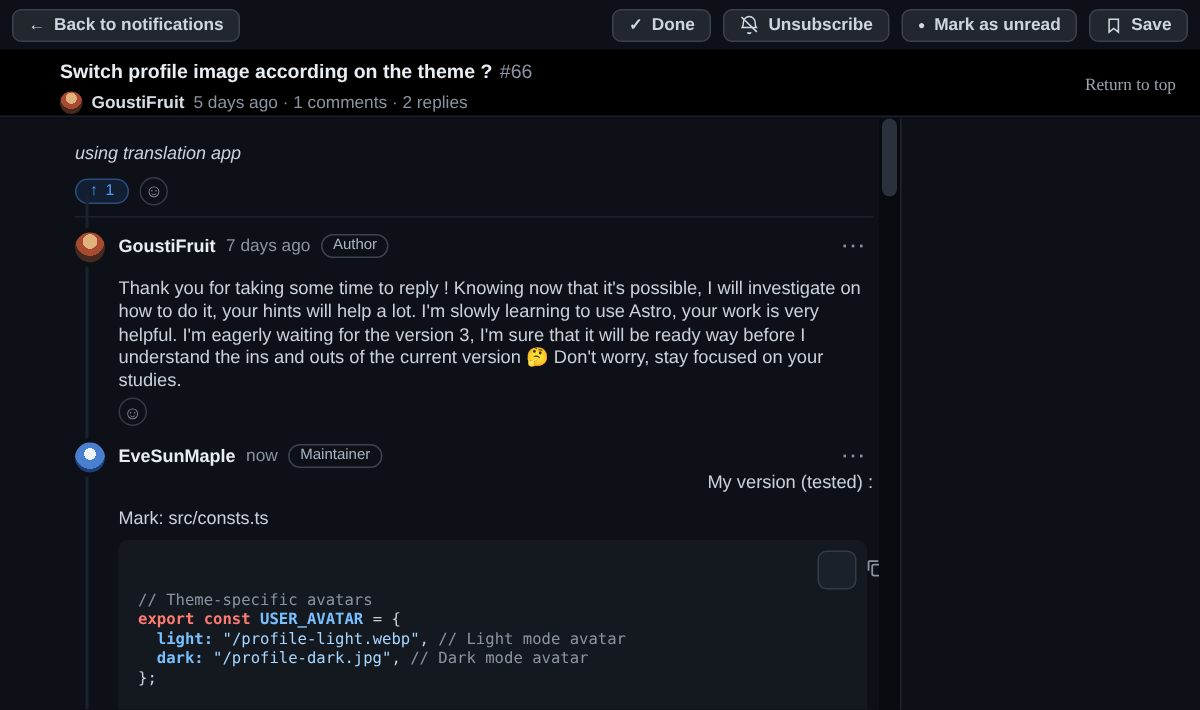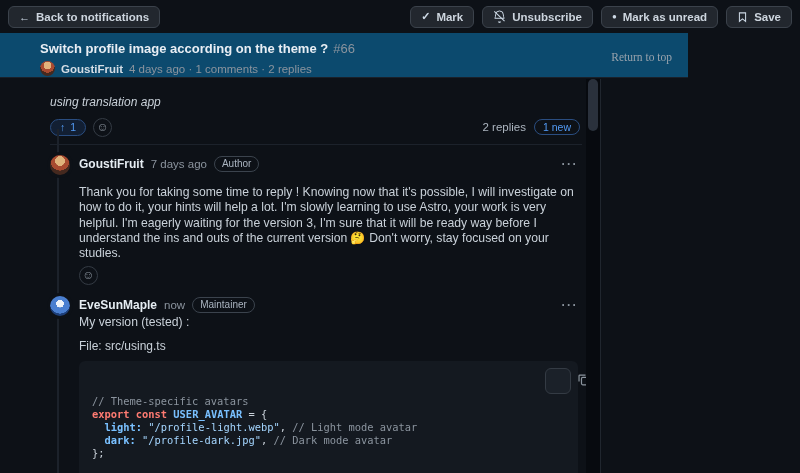--- a/index.html
+++ b/index.html
@@ -5,21 +5,21 @@
   * { margin:0; padding:0; box-sizing:border-box; }
   html,body { width:800px; height:473px; overflow:hidden; background:#0d1117;
     font-family:"Liberation Sans", sans-serif; }
   .topbar { position:absolute; top:0; left:0; width:800px; height:33px; background:#0d1117;
     display:flex; align-items:center; justify-content:space-between; padding:0 8px; }
   .btn { display:inline-flex; align-items:center; gap:6px; background:#22272e;
     border:1px solid #3b424b; border-radius:6px; color:#cdd5de; font-size:11.5px;
     font-weight:600; padding:0 10px; height:22px; cursor:pointer; font-family:inherit; white-space:nowrap; }
   .btn .ic { font-size:11px; color:#cdd9e5; display:inline-flex; align-items:center; }
   .toolbar-right { display:flex; gap:8px; }
-  .header-band { position:absolute; top:33px; left:0; width:688px; height:45px; background:#0c4a6e;
+  .header-band { position:absolute; top:33px; left:0; width:800px; height:45px; background:#000000;
     border-bottom:1px solid #1a2029; display:flex; justify-content:space-between; padding:6px 16px 0 40px; }
   .issue-title { font-size:13px; font-weight:700; color:#e9eef4; }
   .issue-num { color:#8b949e; font-weight:400; font-size:13px; margin-left:5px; }
   .issue-meta-row { margin-top:4px; display:flex; align-items:center; gap:6px; font-size:11.5px; }
   .author-name { font-weight:700; color:#d5dde5; }
   .meta-text { color:#8b949e; }
   .return-top { color:#99a3ad; font-size:11.5px; margin-top:12px; cursor:pointer; text-decoration:none;font-family:Liberation Serif, serif; }
   .avatar { border-radius:50%; flex:none; }
   .av-gousti { background:radial-gradient(circle at 50% 30%, #e0b37c 0 28%, #a84a30 29% 55%, #45291f 56% 100%); }
   .av-eve { background:radial-gradient(circle at 50% 38%, #eef3f9 0 24%, #4a7fd0 25% 62%, #1d3f7a 63% 100%); }
@@ -48,21 +48,21 @@
   .reply-main { flex:1; min-width:0; }
   .reply-head { display:flex; align-items:center; gap:7px; height:18px; }
   .reply-author { font-weight:700; font-size:12px; color:#e6edf3; }
   .reply-time { font-size:11.5px; color:#8b949e; }
   .badge { border:1px solid #3b434d; color:#aab4c0; font-size:10px; padding:0 7px;
     border-radius:999px; line-height:14px; }
   .kebab { margin-left:auto; color:#8b949e; font-weight:700; letter-spacing:1.5px; font-size:12px;
     margin-right:4px; cursor:pointer; }
   .reply-body { font-size:12.2px; line-height:15.3px; color:#c9d1d9; margin-top:12px; padding-right:4px; }
   .reply-react { margin-top:4px; }
-  .intro-text { font-size:12.2px; color:#c9d1d9; margin-top:1px; line-height:15px; }
+  .intro-text { font-size:12.2px; color:#c9d1d9; margin-top:1px; line-height:15px;text-align:right; }
   .file-label { font-size:12px; color:#c9d1d9; margin-top:9px; line-height:15px; }
   .codeblock { margin-top:7px; background:#141920; border-radius:6px; padding:8px 13px; position:relative;
     font-family:"DejaVu Sans Mono", monospace; font-size:10.4px; line-height:13px; white-space:pre;
     color:#c9d1d9; margin-right:4px; }
   .copy-btn { position:absolute; top:7px; right:7px; width:26px; height:26px; border:1px solid #343b44;
     border-radius:6px; background:#1b2129; display:flex; align-items:center; justify-content:center; cursor:pointer; }
   .tok-kw { color:#ff7b72;font-weight:bold; } .tok-cn { color:#79c0ff;font-weight:bold; } .tok-str { color:#a5d6ff; }
   .tok-cm { color:#8b949e; } .tok-pl { color:#c9d1d9; }
   .scroll-track { position:absolute; left:586px; top:0; width:14px; height:100%; background:#070a0f; }
   .scroll-thumb { position:absolute; left:2px; top:0; width:10px; height:52px; background:#2a313c; border-radius:5px; }
@@ -73,21 +73,21 @@
 <body>
 
 <div class="topbar">
   <button class="btn">
     <span class="ic">←</span>
     <span>Back to notifications</span>
   </button>
   <div class="toolbar-right">
     <button class="btn">
       <span class="ic">✓</span>
-      <span>Mark</span>
+      <span>Done</span>
     </button>
     <button class="btn">
       <span class="ic">
         <svg width="13" height="13" viewBox="0 0 16 16">
             <path fill="#cdd9e5" d="M8 16a2 2 0 0 0 1.98-1.75H6.02A2 2 0 0 0 8 16z"></path>
             <path fill="none" stroke="#cdd9e5" stroke-width="1.2" d="M3.2 6a4.8 4.8 0 0 1 9.6 0c0 3 1 4.2 1 4.2H2.2s1-1.2 1-4.2z"></path>
             <line x1="1.6" y1="1.6" x2="14.2" y2="13.8" stroke="#cdd9e5" stroke-width="1.3"></line>
           </svg>
       </span>
       <span>Unsubscribe</span>
@@ -108,45 +108,41 @@
 </div>
 
 <div class="header-band">
   <div>
     <div>
       <span class="issue-title">Switch profile image according on the theme ?</span><span class="issue-num">#66</span>
     </div>
     <div class="issue-meta-row">
       <span class="avatar sm av-gousti"></span>
       <span class="author-name">GoustiFruit</span>
-      <span class="meta-text">4 days ago  ·  1 comments  ·  2 replies</span>
+      <span class="meta-text">5 days ago  ·  1 comments  ·  2 replies</span>
     </div>
   </div>
   <a class="return-top">Return to top</a>
 </div>
 
 <div class="main">
   <div class="content">
     <div class="thread-line"></div>
 
     <div class="partial-text">using translation app</div>
 
     <div class="reaction-row">
       <div class="rr-left">
         <button class="upvote-pill">
           <span>↑</span>
           <span>1</span>
         </button>
         <button class="round-btn">
           <span>☺</span>
         </button>
-      </div>
-      <div class="rr-right">
-        <span class="replies-count">2 replies</span>
-        <span class="new-pill">1 new</span>
       </div>
     </div>
 
     <div class="divider"></div>
 
     <div class="reply reply-1">
       <span class="avatar lg av-gousti"></span>
       <div class="reply-main">
         <div class="reply-head">
           <span class="reply-author">GoustiFruit</span>
@@ -167,21 +163,21 @@
       <span class="avatar lg av-eve"></span>
       <div class="reply-main">
         <div class="reply-head">
           <span class="reply-author">EveSunMaple</span>
           <span class="reply-time">now</span>
           <span class="badge">Maintainer</span>
           <span class="kebab">···</span>
         </div>
         <div class="intro-text">My version (tested) :</div>
 
-        <div class="file-label">File: src/using.ts</div>
+        <div class="file-label">Mark: src/consts.ts</div>
         <div class="codeblock">
           <div><div><span class="tok-cm">// Theme-specific avatars</span></div><div><span class="tok-kw">export</span><span class="tok-pl"> </span><span class="tok-kw">const</span><span class="tok-pl"> </span><span class="tok-cn">USER_AVATAR</span><span class="tok-pl"> = {</span></div><div><span class="tok-pl">  </span><span class="tok-cn">light:</span><span class="tok-pl"> </span><span class="tok-str">"/profile-light.webp"</span><span class="tok-pl">, </span><span class="tok-cm">// Light mode avatar</span></div><div><span class="tok-pl">  </span><span class="tok-cn">dark:</span><span class="tok-pl"> </span><span class="tok-str">"/profile-dark.jpg"</span><span class="tok-pl">, </span><span class="tok-cm">// Dark mode avatar</span></div><div><span class="tok-pl">};</span></div></div>
           <button class="copy-btn">
             <span>
               <svg width="13" height="13" viewBox="0 0 16 16" fill="none" stroke="#8b949e" stroke-width="1.5">
                   <rect x="5.5" y="5.5" width="9" height="9" rx="1.5"></rect>
                   <path d="M10.5 2.5h-7a1 1 0 0 0-1 1v7"></path>
                 </svg>
             </span>
           </button>

